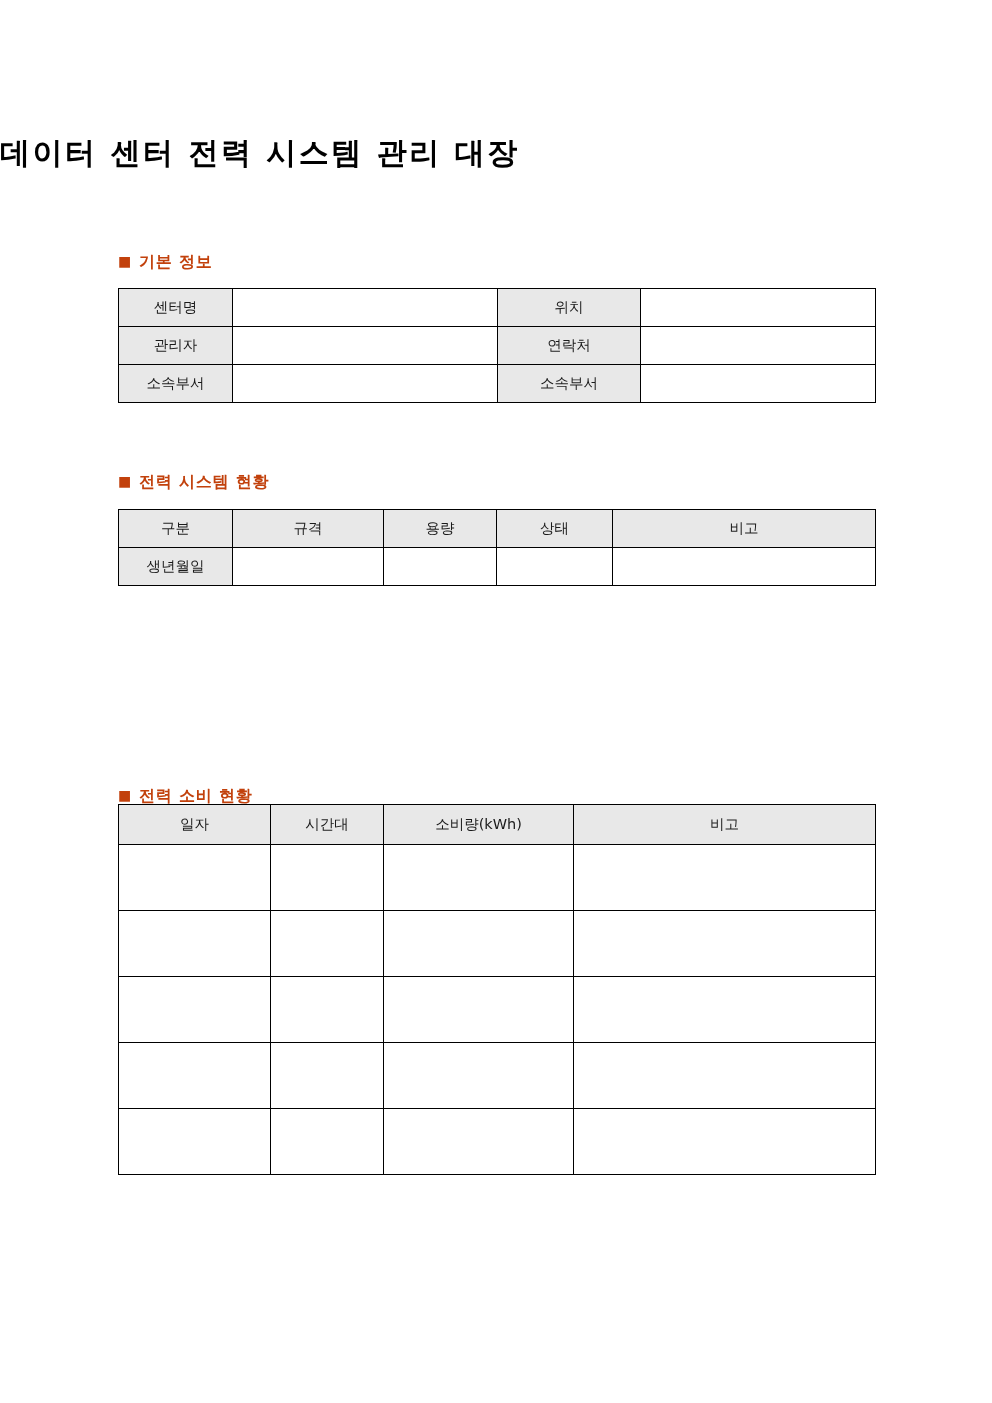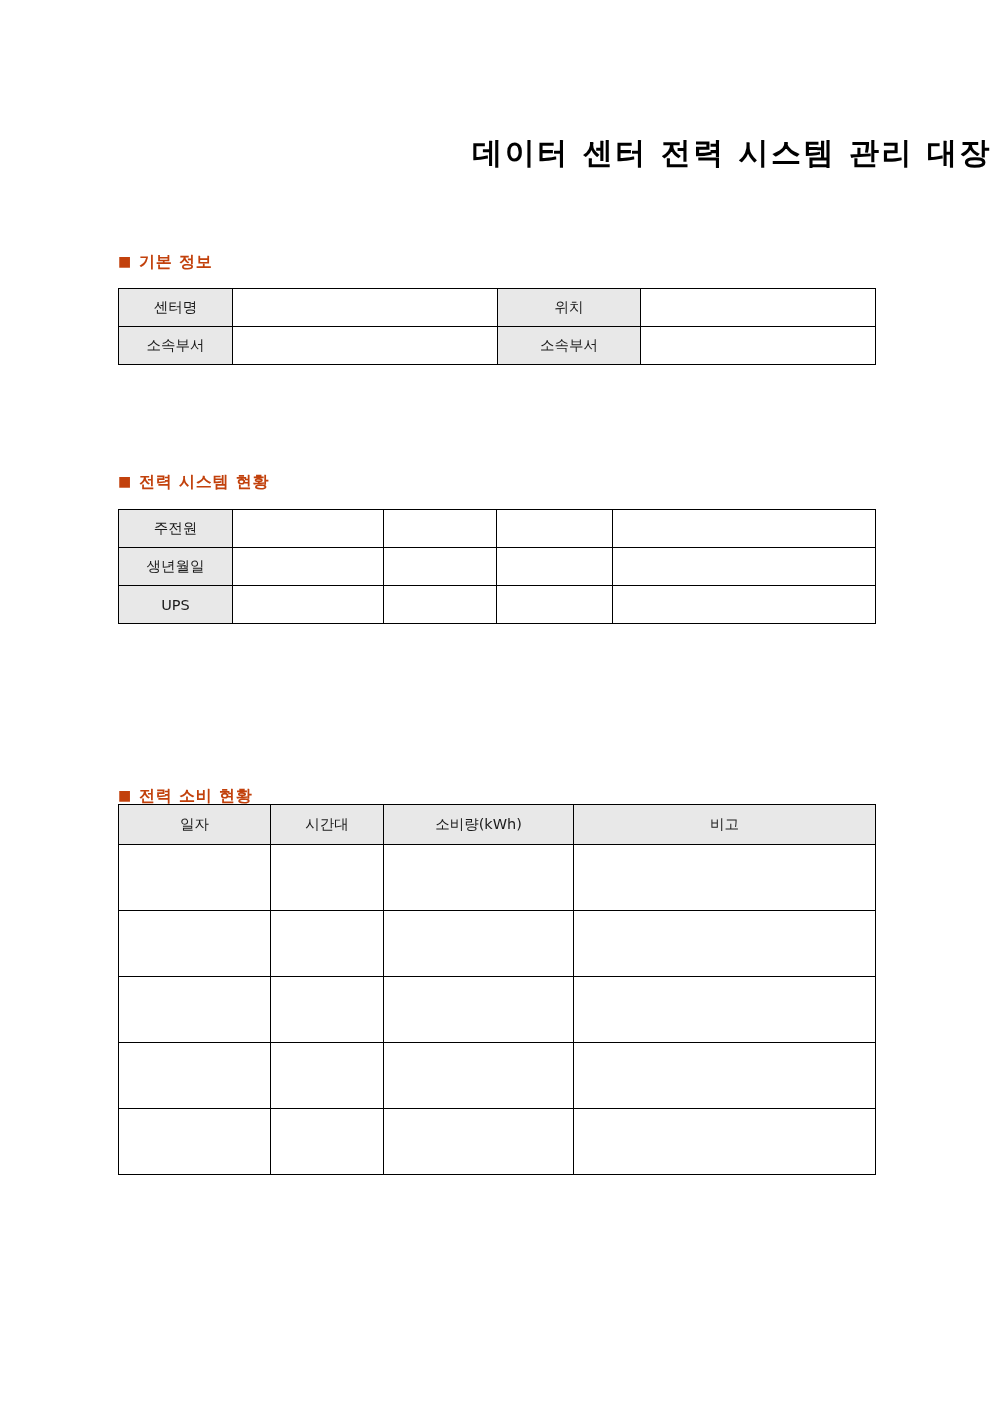--- a/index.html
+++ b/index.html
@@ -25,21 +25,21 @@
     height: 1403px;
     background: #ffffff;
   }
 
   
   .doc-title {
     position: absolute;
     left: 0;
     top: 134px;
     width: 992px;
-    text-align: right;
+    text-align: left;
     font-size: 30px;
     font-weight: bold;
     letter-spacing: 2.5px;
     line-height: 1.25;
     color: #000000;
   }
 
   
   .section-heading {
     position: absolute;
@@ -118,20 +118,26 @@
       <col style="width:114px">
         <col style="width:265px">
       <col style="width:143px">
         <col style="width:235px">
     </colgroup>
     <tbody>
       <tr>
         <td class="lbl">센터명</td>
         <td class="val"></td>
         <td class="lbl">위치</td>
+        <td class="val"></td>
+      </tr>
+      <tr>
+        <td class="lbl">관리자</td>
+        <td class="val"></td>
+        <td class="lbl">연락처</td>
         <td class="val"></td>
       </tr>
       <tr>
         <td class="lbl">소속부서</td>
         <td class="val"></td>
         <td class="lbl">소속부서</td>
         <td class="val"></td>
       </tr>
     </tbody>
   </table>
@@ -142,36 +148,29 @@
 
   <table class="grid" id="table-system">
     <colgroup>
       <col style="width:114px">
         <col style="width:151px">
       <col style="width:113px">
         <col style="width:116px">
         <col style="width:263px">
     </colgroup>
     <tbody>
-      <tr>
-        <td class="lbl">주전원</td>
-        <td class="val"></td>
-        <td class="val"></td>
-        <td class="val"></td>
-        <td class="val"></td>
+      <tr class="head">
+        <td class="hdr">구분</td>
+        <td class="hdr">규격</td>
+        <td class="hdr">용량</td>
+        <td class="hdr">상태</td>
+        <td class="hdr">비고</td>
       </tr>
       <tr>
         <td class="lbl">생년월일</td>
-        <td class="val"></td>
-        <td class="val"></td>
-        <td class="val"></td>
-        <td class="val"></td>
-      </tr>
-      <tr>
-        <td class="lbl">UPS</td>
         <td class="val"></td>
         <td class="val"></td>
         <td class="val"></td>
         <td class="val"></td>
       </tr>
     </tbody>
   </table>
 
   <div class="section-heading" id="heading-consume">
     <span class="bullet">■</span><span>전력 소비 현황</span>

